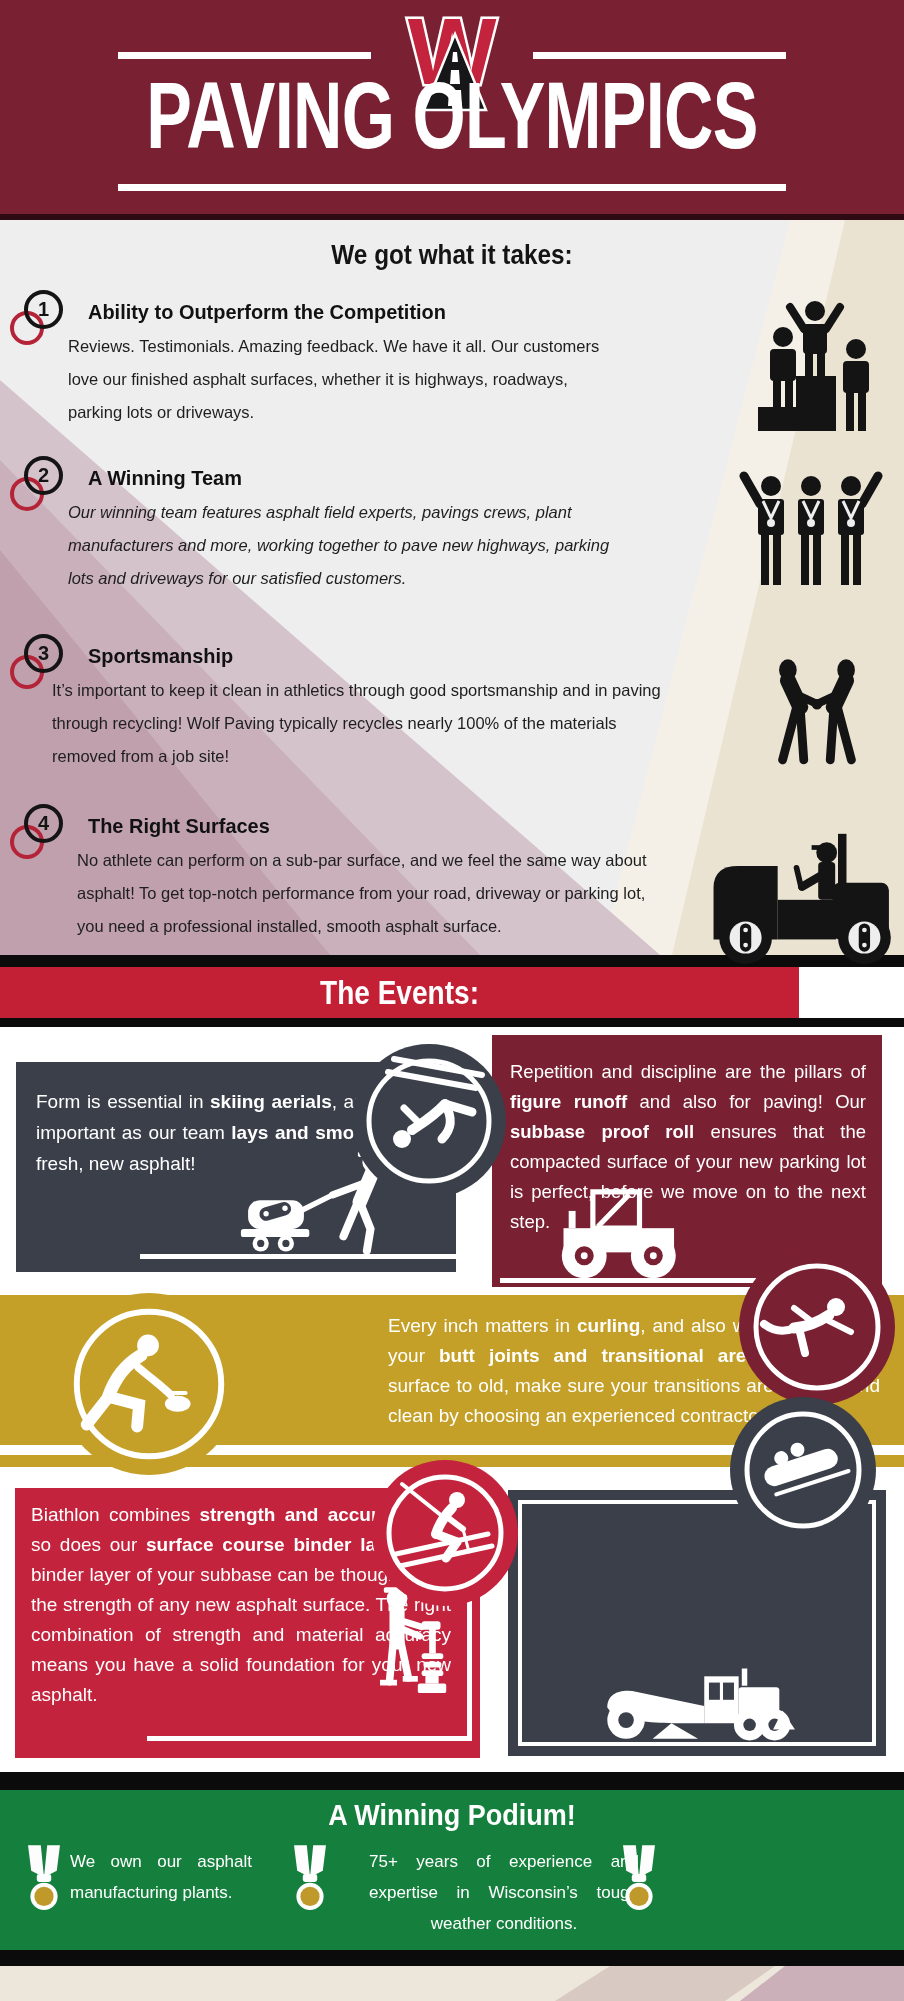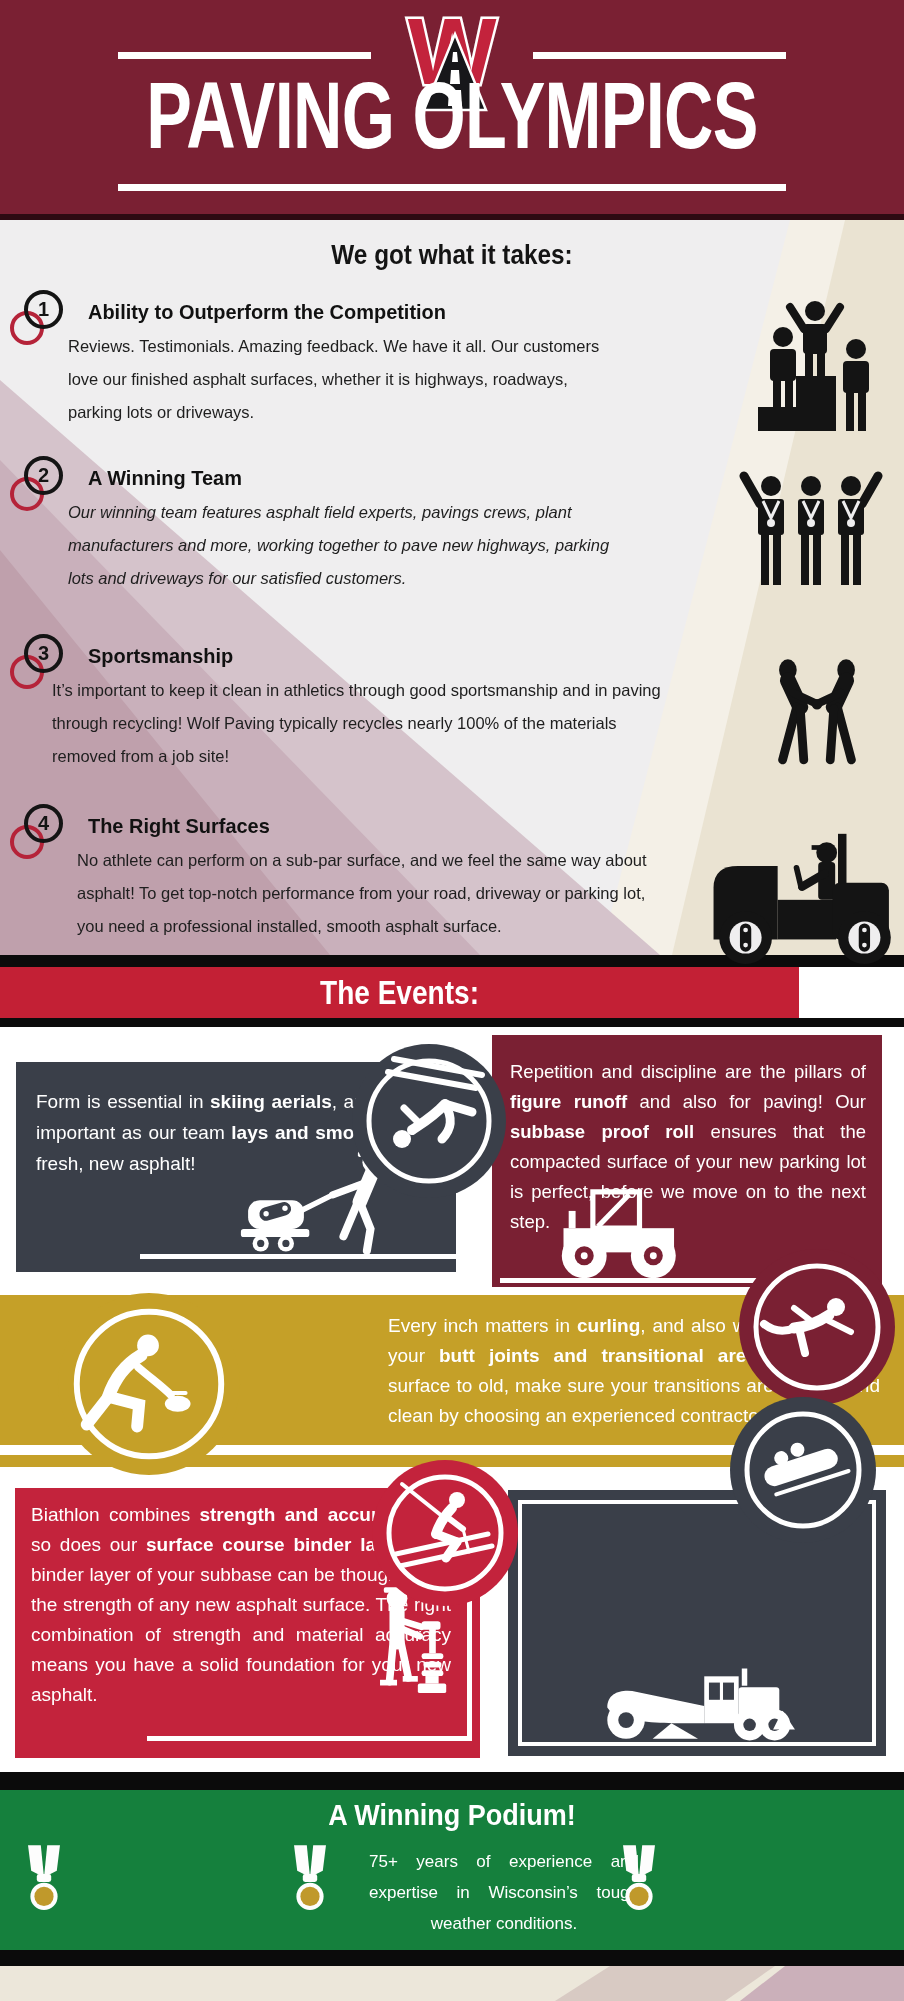--- a/index.html
+++ b/index.html
@@ -379,20 +379,21 @@
 <div class="abs" id="podium">
   <div class="abs" id="podium-heading">A Winning Podium!</div>
 
   <svg class="abs" style="left:20px;top:46px;" width="48" height="92" viewBox="0 0 60 92" fill="#fdfdfd">
     <polygon points="10,0 26,0 30,40 14,32"></polygon>
       <polygon points="50,0 34,0 30,40 46,32"></polygon>
     <rect x="21" y="36" width="18" height="10" rx="3"></rect>
     <circle cx="30" cy="64" r="17"></circle>
       <circle cx="30" cy="64" r="12" fill="#c0992b"></circle>
   </svg>
+  <div class="pod-text" style="left:70px;top:56px;width:182px;">We own our asphalt manufacturing plants.</div>
 
   <svg class="abs" style="left:286px;top:46px;" width="48" height="92" viewBox="0 0 60 92" fill="#fdfdfd">
     <polygon points="10,0 26,0 30,40 14,32"></polygon>
       <polygon points="50,0 34,0 30,40 46,32"></polygon>
     <rect x="21" y="36" width="18" height="10" rx="3"></rect>
     <circle cx="30" cy="64" r="17"></circle>
       <circle cx="30" cy="64" r="12" fill="#c0992b"></circle>
   </svg>
   <div class="pod-text" id="pod-text-2" style="left:337px;top:56px;width:270px;">75+ years of experience and expertise in Wisconsin’s tough weather conditions.</div>
 

